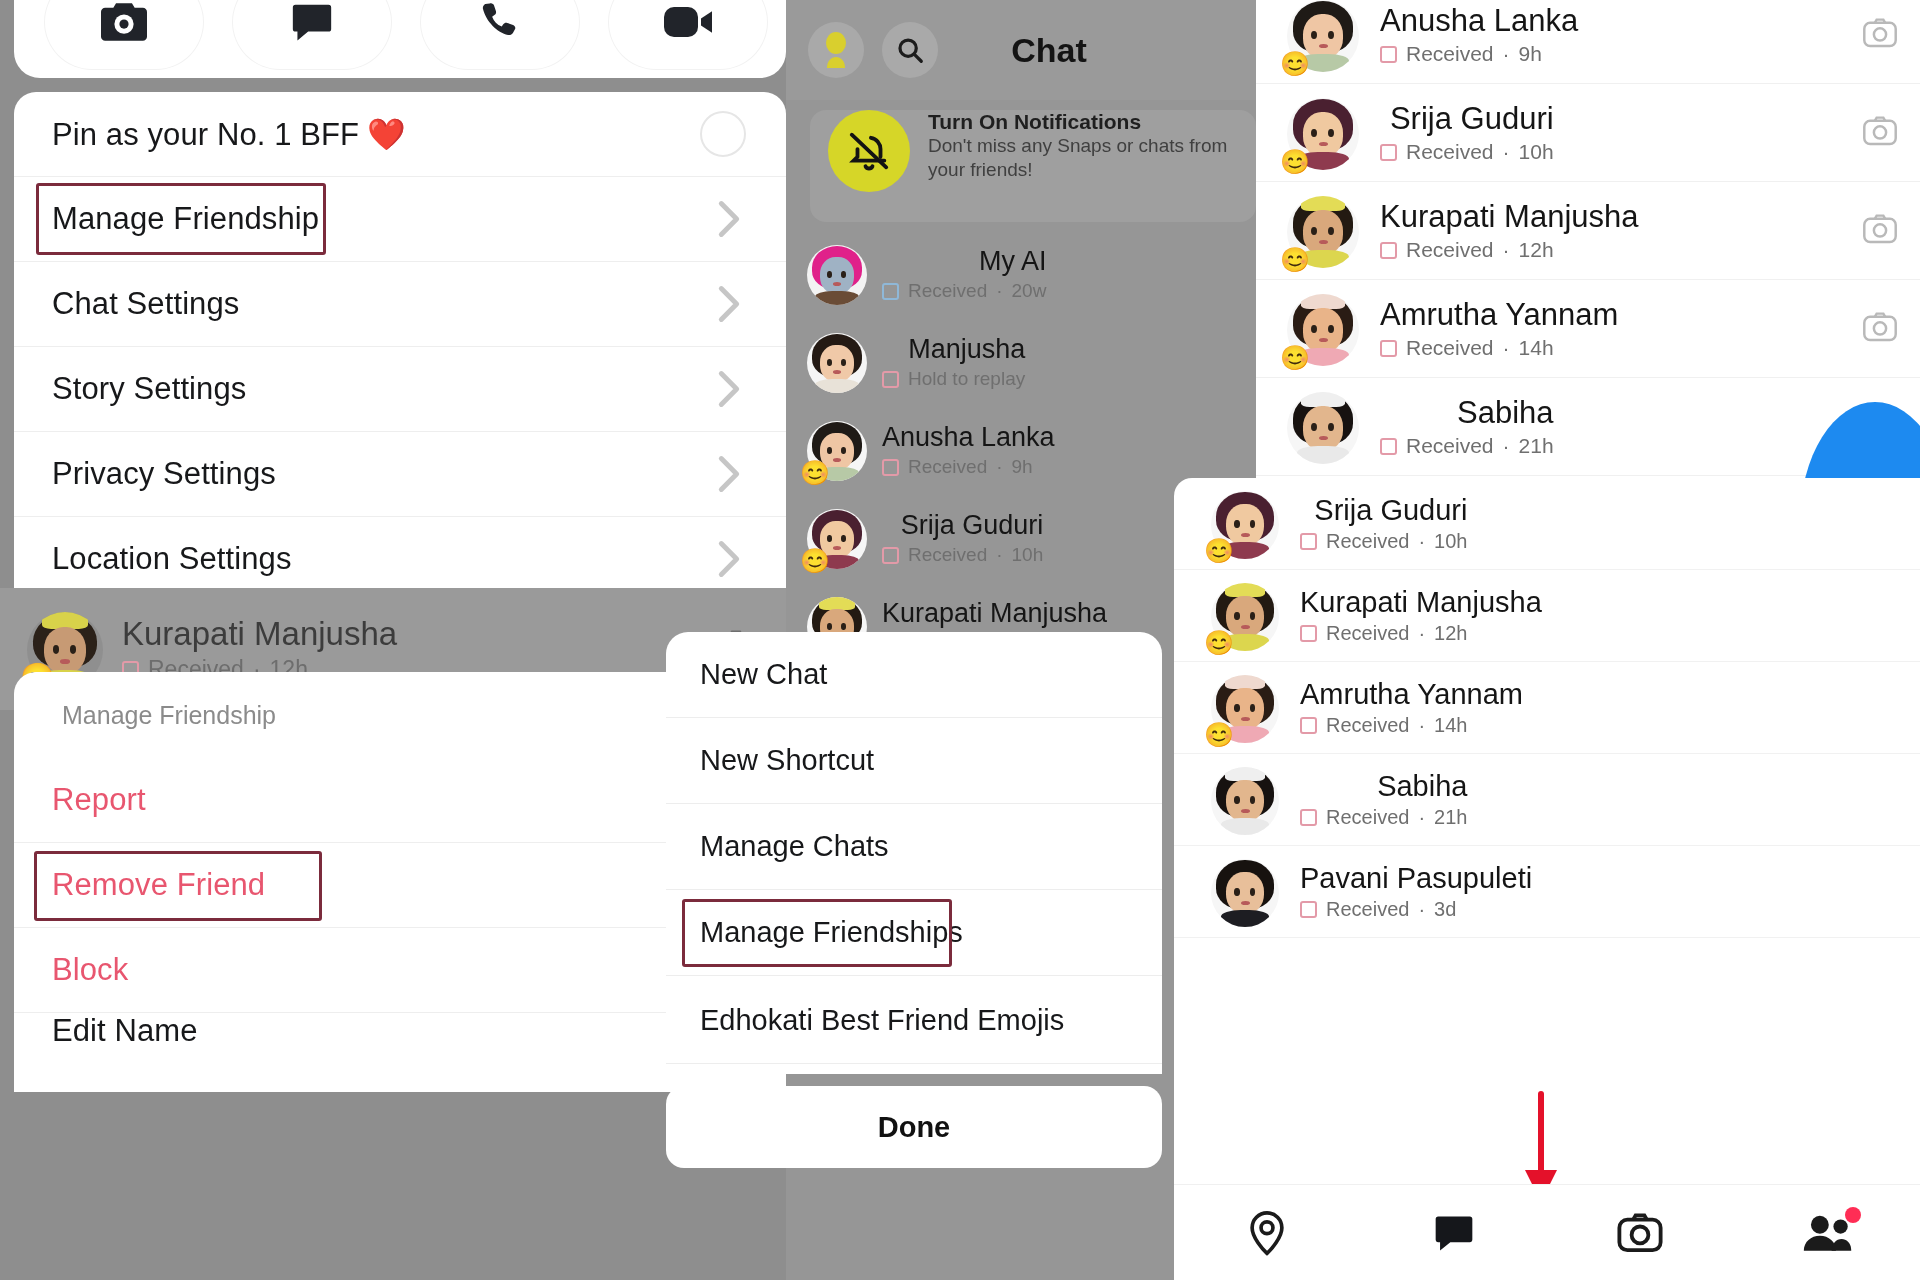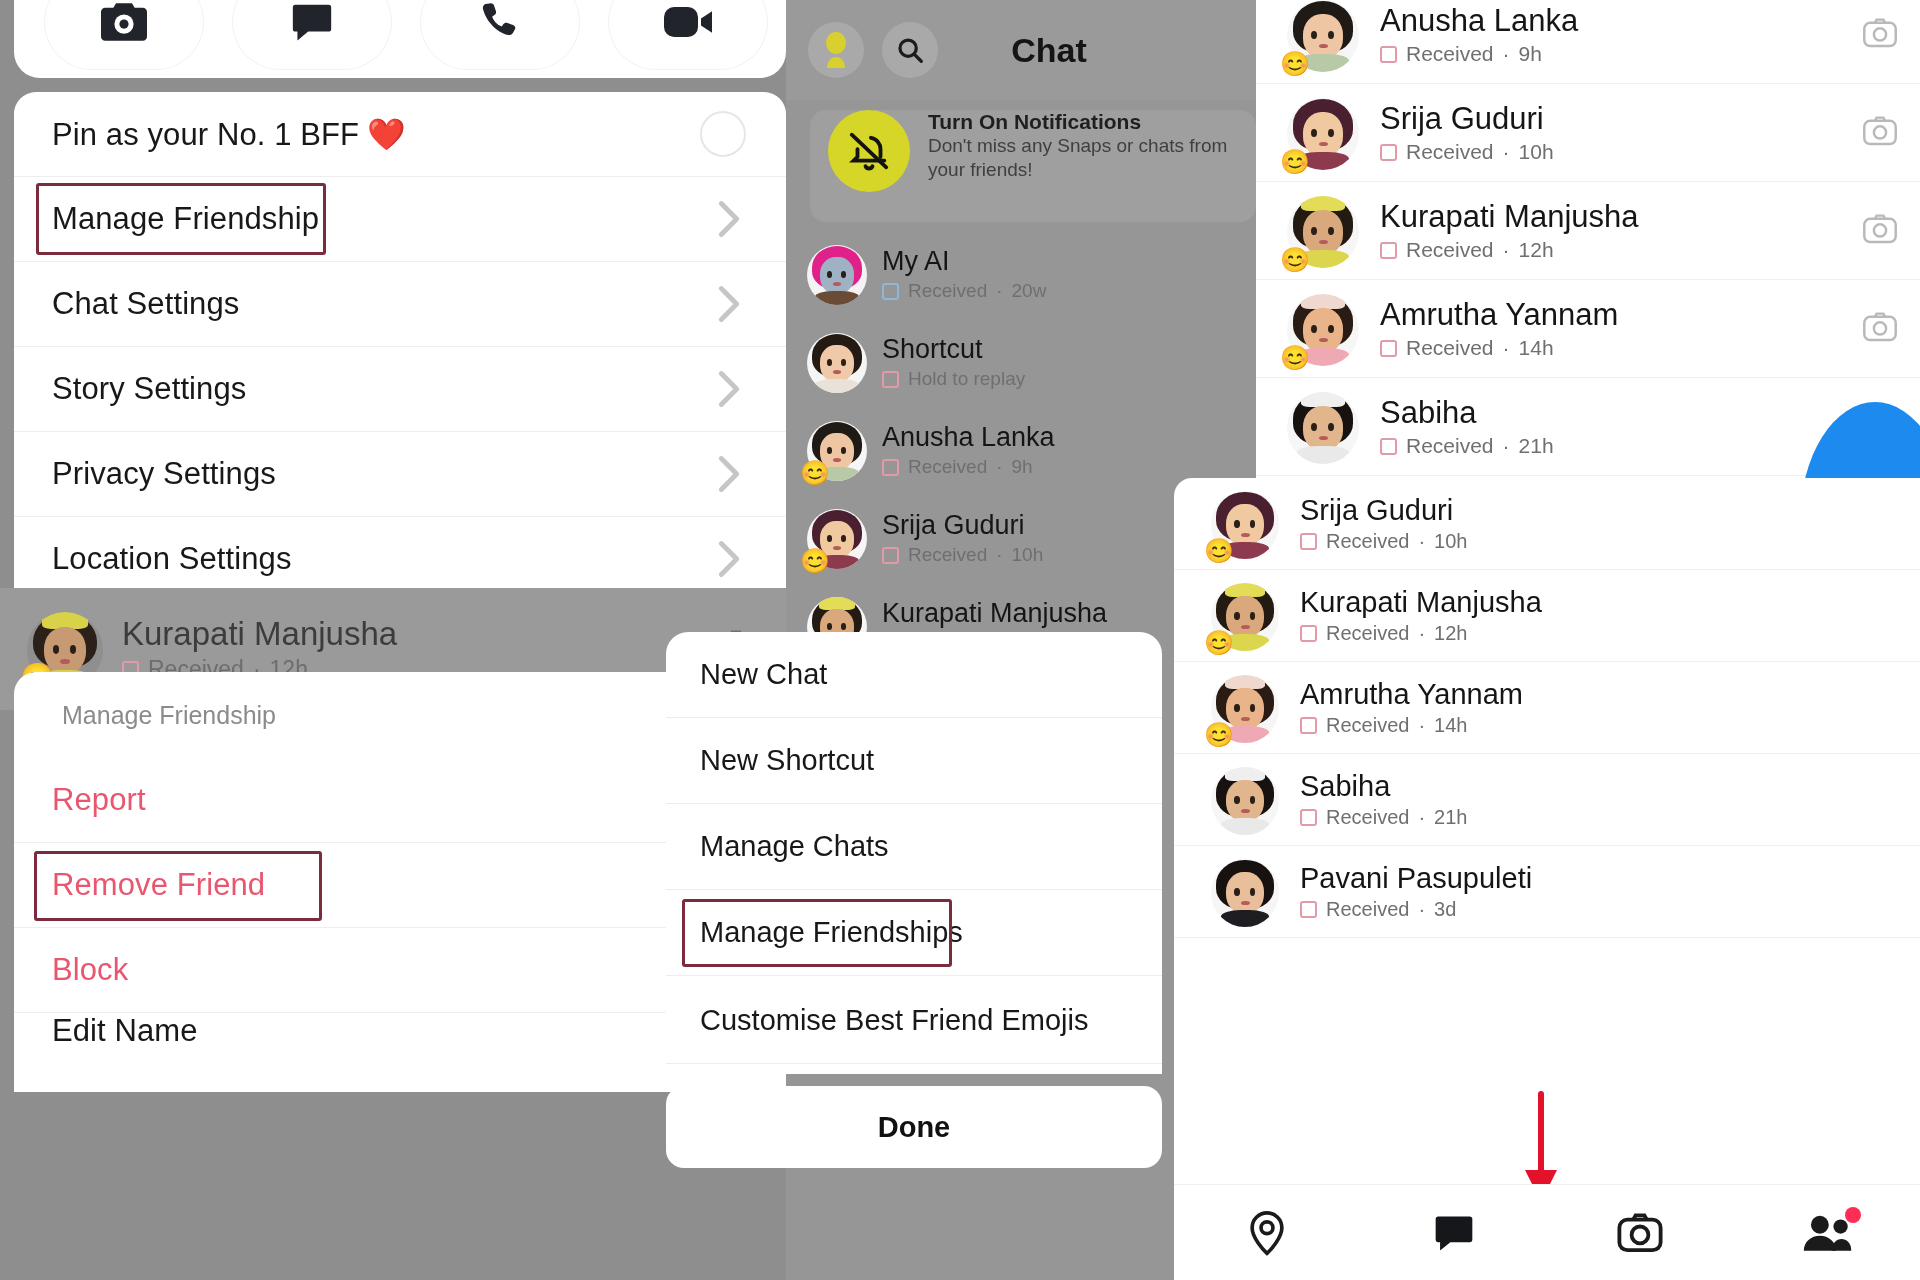--- a/index.html
+++ b/index.html
@@ -86,21 +86,21 @@
   .notif-title { font-size: 21px; font-weight:bold; color:#1f1f1f; }
   .notif-sub   { font-size: 19px; color:#404040; line-height: 1.25; }
 
   .chat-list { position:absolute; left:0; top: 230px; width: 470px; }
   .chatrow { position:relative; display:flex; align-items:center; height: 88px; padding: 0 20px; gap: 14px;}
   .avatar { width: 62px; height: 62px; border-radius:50%; position:relative; flex:0 0 auto;
             display:flex; align-items:flex-end; justify-content:center; }
   .avatar .face { width: 60px; height:60px; border-radius:50%; overflow:hidden; position:relative; }
   .emoji-badge { position:absolute; left:-6px; bottom:-4px; font-size: 24px; line-height:1; }
   .chatrow-texts { display:flex; flex-direction:column; justify-content:center; gap:3px; }
-  .chatrow-name { font-size: 27px; color:#151515; }
+  .chatrow-name { font-size: 27px; color:#151515;text-align:right; }
   .chatrow-sub  { font-size: 19px; color:#6f6f6f; display:flex; align-items:center; gap: 9px;}
   .sq { width: 17px; height:17px; border:2px solid #e39aa8; border-radius:3px; display:inline-block;}
   .sq.blue { border-color:#8fb8d8; }
   .cam-right { position:absolute; right: 22px; top:50%; transform:translateY(-50%); }
 
   
   #mid-sheet { left: 666px; top: 632px; width: 496px; height: 346px; background:#fff; border-radius: 22px 22px 0 0;}
   #mid-sheet2{ left: 666px; top: 978px; width: 496px; height:  96px; background:#fff; border-radius: 0 0 0 0;}
   #mid-done  { left: 666px; top: 1086px; width: 496px; height: 82px; background:#fff; border-radius: 18px;
                display:flex; align-items:center; justify-content:center; }
@@ -211,21 +211,21 @@
               <div class="f-bg" style="background:#f5f5f5"></div>
               <div class="f-hair" style="background:#241a14"></div>
               <div class="f-skin" style="background:#f0c9a8"></div>
               <div class="f-eye l"></div>
               <div class="f-eye r"></div>
               <div class="f-mouth"></div>
               <div class="f-body" style="background:#e8e2d8"></div>
             </div>
           </div>
           <div class="chatrow-texts">
-            <div class="chatrow-name">Shortcut</div>
+            <div class="chatrow-name">Manjusha</div>
             <div class="chatrow-sub">
               <span class="sq"></span>
               <span>Hold to replay</span>
             </div>
           </div>
         </div>
         <div class="chatrow">
           <div class="avatar">
             <div class="face">
               <div class="f-bg" style="background:#f6f6f6"></div>
@@ -599,21 +599,21 @@
         </div>
         <div class="ms-row">
           <span class="ms-label">Manage Friendships</span>
           <span class="hl-box" style="left:16px; top:9px; width:270px; height:68px;"></span>
         </div>
       </div>
   </div>
   <div class="panel" id="mid-sheet2">
     <div id="mas-rows2">
         <div class="ms-row">
-          <span class="ms-label">Customise Best Friend Emojis</span>
+          <span class="ms-label">Edhokati Best Friend Emojis</span>
         </div>
       </div>
   </div>
   <div class="panel" id="mid-done">
     <span class="done-label">Done</span>
   </div>
 
   <div class="panel" id="right-bot">
     <div id="rb-list">
         <div class="chatrow">

